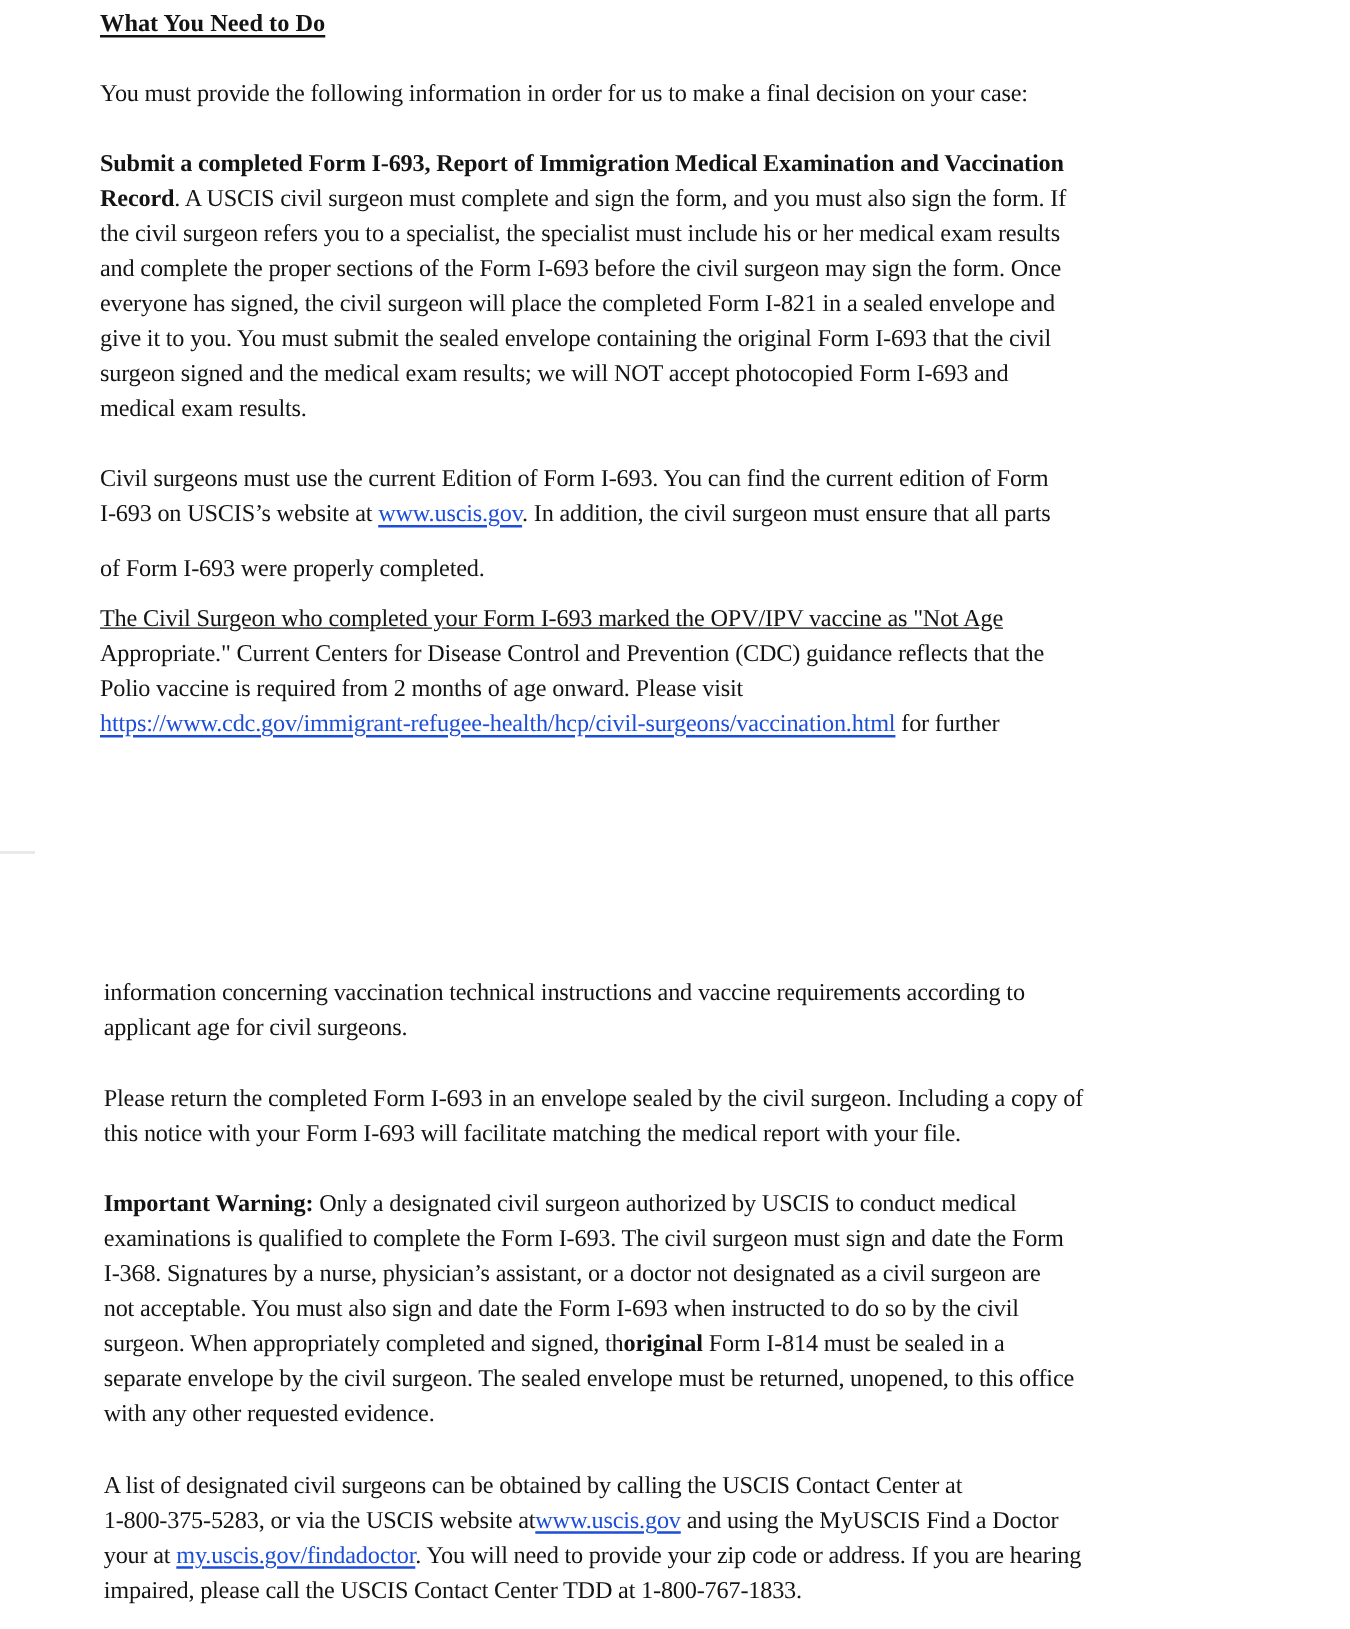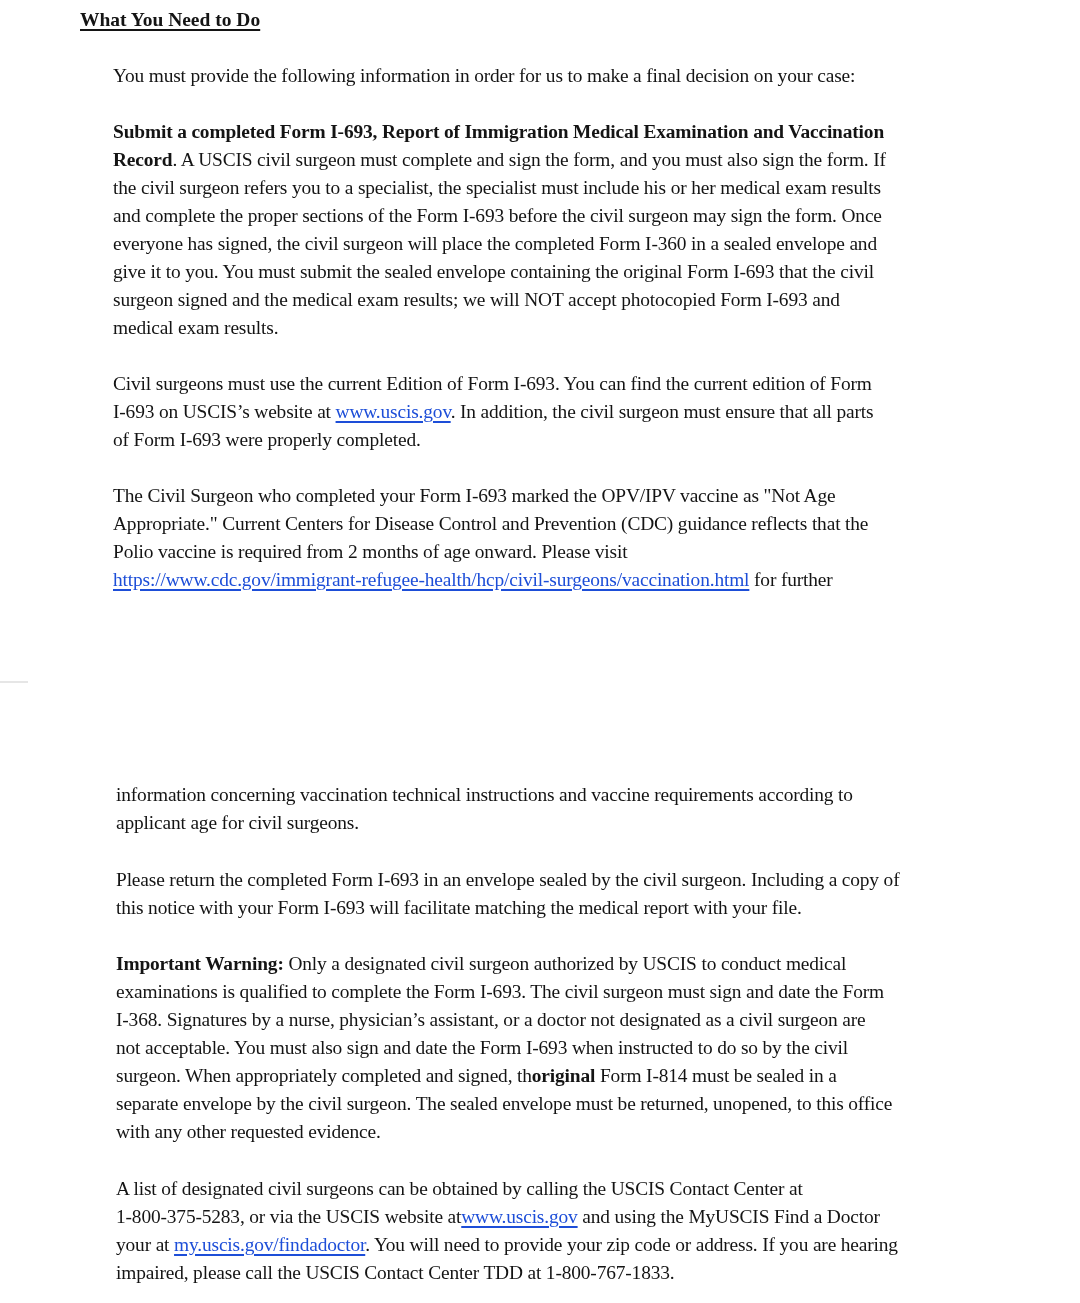--- a/index.html
+++ b/index.html
@@ -6,21 +6,20 @@
     body {
       width: 1080px; height: 1303px; position: relative; overflow: hidden;
       font-family: "Liberation Serif", "DejaVu Serif", serif;
       color: #141414;
     }
     .page { position: absolute; left: 0; top: 0; width: 1080px; height: 1303px; }
     .line {
       position: absolute; white-space: nowrap;
       font-size: 19.4px; line-height: 24px;
       letter-spacing: -0.15px;
-      margin-left: 33px;
     }
     .heading {
       position: absolute; left: 80px; top: 8px;
       font-size: 19.5px; font-weight: bold; line-height: 24px;
       text-decoration: underline; text-decoration-thickness: 2px; text-underline-offset: 3px;
     }
     b { font-weight: bold; }
     a.link { color: #1d4ed8; text-decoration: underline; text-underline-offset: 3px; text-decoration-thickness: 1.5px; }
     .scan-fleck { position: absolute; height: 2px; background: #e6e6e6; }
   </style>
@@ -31,34 +30,34 @@
 
   <div class="heading">What You Need to Do</div>
 
   <div class="line" style="left:80px; top:64px;">You must provide the following information in order for us to make a final decision on your case:</div>
 
   <div>
     <div class="line" style="left:80px; top:120px;"><b>Submit a completed Form I-693, Report of Immigration Medical Examination and Vaccination</b></div>
     <div class="line" style="left:80px; top:148px;"><b>Record</b><span>. A USCIS civil surgeon must complete and sign the form, and you must also sign the form. If</span></div>
     <div class="line" style="left:80px; top:176px;">the civil surgeon refers you to a specialist, the specialist must include his or her medical exam results</div>
     <div class="line" style="left:80px; top:204px;">and complete the proper sections of the Form I-693 before the civil surgeon may sign the form. Once</div>
-    <div class="line" style="left:80px; top:232px;">everyone has signed, the civil surgeon will place the completed Form I-360 in a sealed envelope and</div>
+    <div class="line" style="left:80px; top:232px;">everyone has signed, the civil surgeon will place the completed Form I-821 in a sealed envelope and</div>
     <div class="line" style="left:80px; top:260px;">give it to you. You must submit the sealed envelope containing the original Form I-693 that the civil</div>
     <div class="line" style="left:80px; top:288px;">surgeon signed and the medical exam results; we will NOT accept photocopied Form I-693 and</div>
     <div class="line" style="left:80px; top:316px;">medical exam results.</div>
   </div>
 
   <div>
     <div class="line" style="left:80px; top:372px;">Civil surgeons must use the current Edition of Form I-693. You can find the current edition of Form</div>
     <div class="line" style="left:80px; top:400px;"><span>I-693 on USCIS’s website at </span><a class="link">www.uscis.gov</a><span>. In addition, the civil surgeon must ensure that all parts</span></div>
-    <div class="line" style="left:80px; top:428px;">of Form I-693 were properly completed.</div>
+    <div class="line" style="left:80px; top:444px;">of Form I-693 were properly completed.</div>
   </div>
 
   <div>
-    <div class="line" style="left:80px; top:484px;">The Civil Surgeon who completed your Form I-693 marked the OPV/IPV vaccine as "Not Age</div>
+    <div class="line" style="left:80px; top:484px;text-decoration:underline;">The Civil Surgeon who completed your Form I-693 marked the OPV/IPV vaccine as "Not Age</div>
     <div class="line" style="left:80px; top:512px;">Appropriate." Current Centers for Disease Control and Prevention (CDC) guidance reflects that the</div>
     <div class="line" style="left:80px; top:540px;">Polio vaccine is required from 2 months of age onward. Please visit</div>
     <div class="line" style="left:80px; top:568px;"><a class="link">https://www.cdc.gov/immigrant-refugee-health/hcp/civil-surgeons/vaccination.html</a><span> for further</span></div>
 
     <div class="scan-fleck" style="left:0; top:681px; width:28px;"></div>
 
     <div class="line" style="left:83px; top:783px;">information concerning vaccination technical instructions and vaccine requirements according to</div>
     <div class="line" style="left:83px; top:811px;">applicant age for civil surgeons.</div>
   </div>
 

